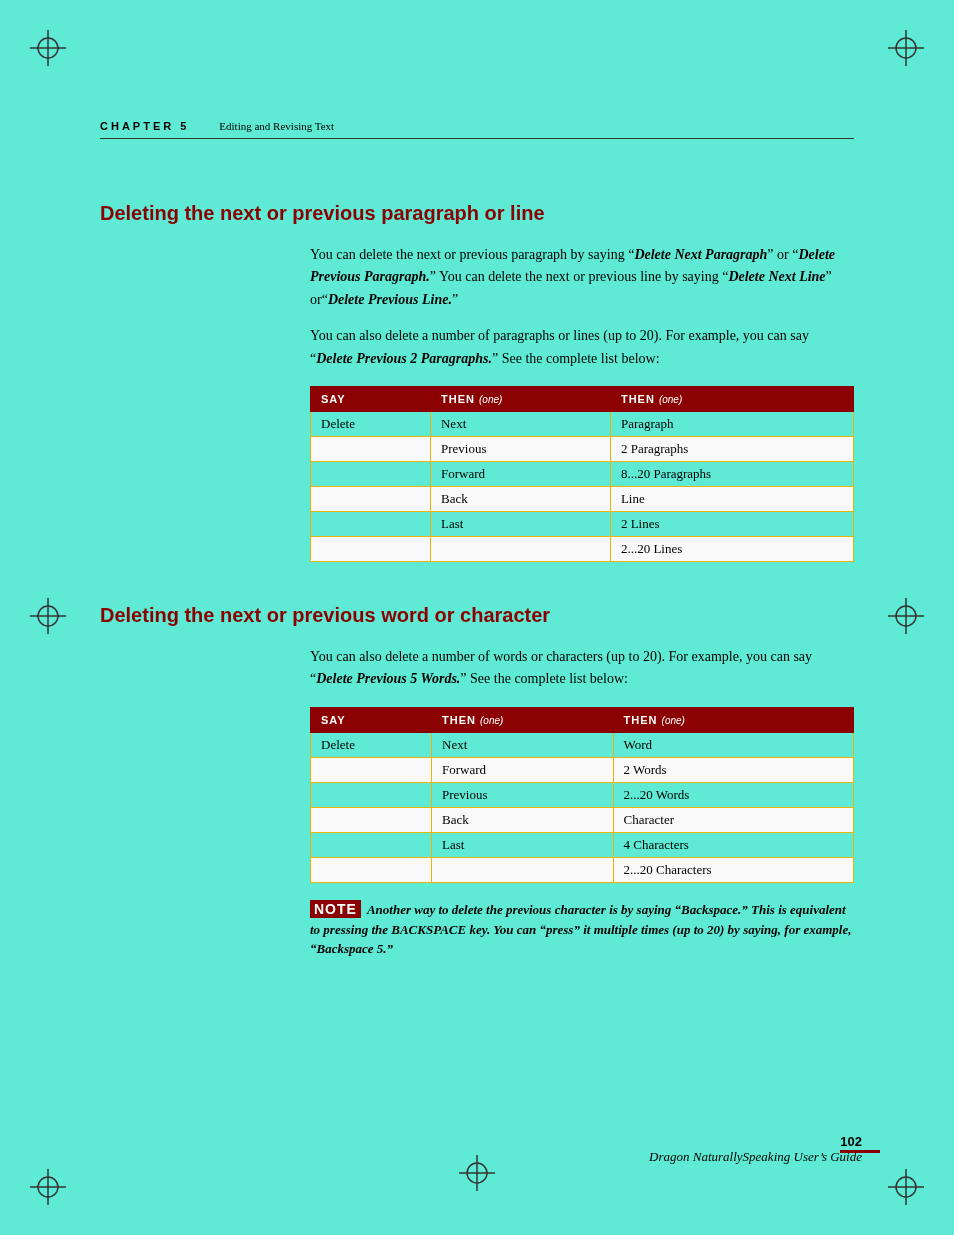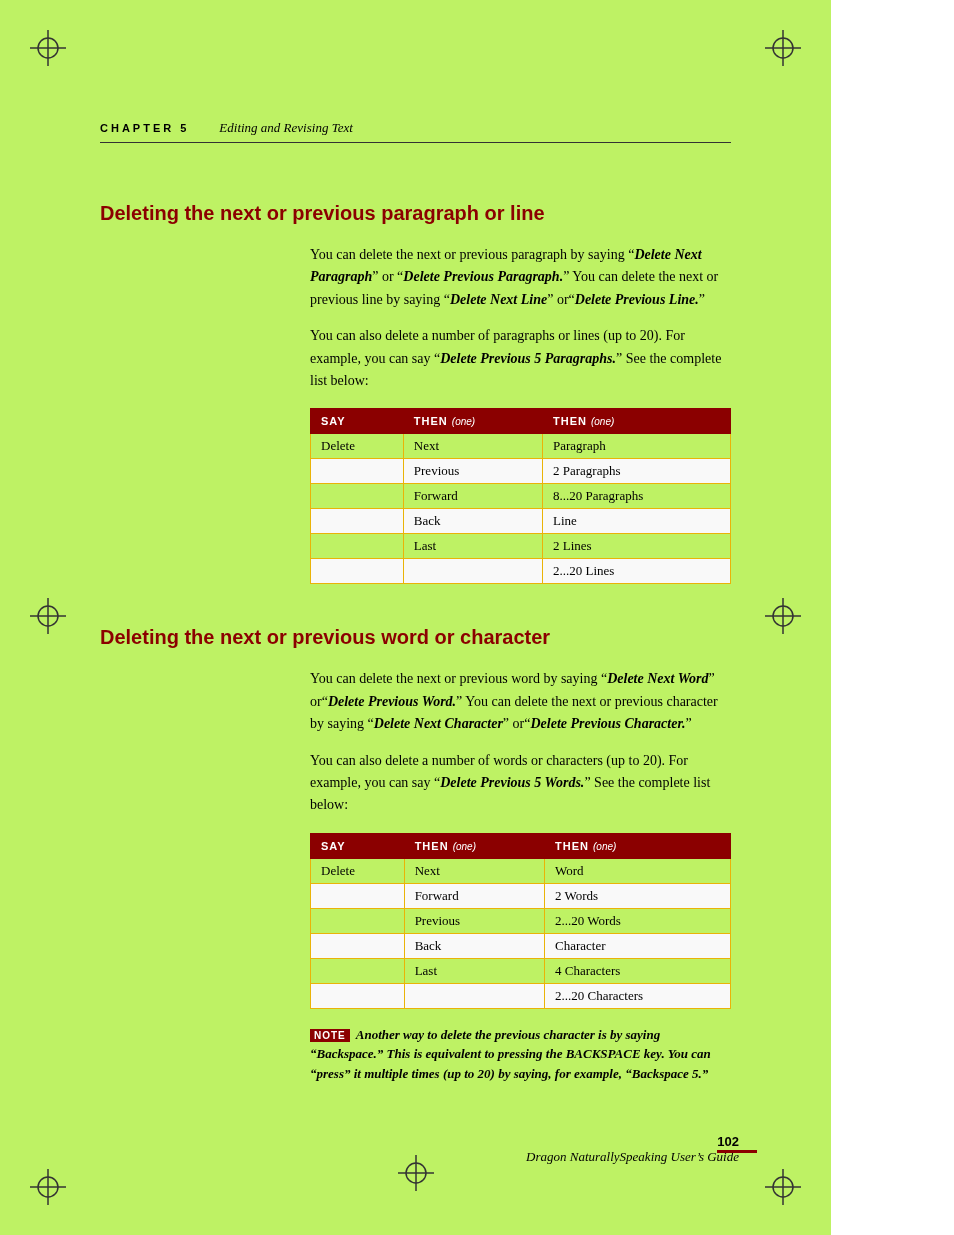--- a/index.html
+++ b/index.html
@@ -6,23 +6,23 @@
     body {
       background: #fff;
       font-family: 'Times New Roman', Times, serif;
       width: 954px;
       min-height: 1235px;
       position: relative;
       overflow: hidden;
     }
 
     .page {
-      width: 831px;
+      width: 954px;
       min-height: 1235px;
-      background: #bef264;
+      background: #5eead4;
       position: relative;
       padding: 12px;
     }
 
     
     .corner-mark {
       position: absolute;
       width: 36px;
       height: 36px;
     }
@@ -53,22 +53,21 @@
       font-size: 11px;
       font-weight: bold;
       letter-spacing: 3px;
       text-transform: uppercase;
       color: #000;
       margin-right: 30px;
     }
 
     .chapter-subtitle {
       font-family: 'Times New Roman', Times, serif;
-      font-size: 13px;
-      font-style: italic;
+      font-size: 11px;
       color: #000;
     }
 
     
     .content {
       position: absolute;
       top: 160px;
       left: 100px;
       right: 100px;
     }
@@ -157,21 +156,21 @@
       font-weight: bold;
       color: #000;
       line-height: 1.5;
     }
 
     .note-label {
       display: inline;
       background-color: #8b0000;
       color: #fff;
       font-family: Arial, Helvetica, sans-serif;
-      font-size: 10px;
+      font-size: 14px;
       font-weight: bold;
       font-style: normal;
       letter-spacing: 1px;
       padding: 1px 4px;
       margin-right: 6px;
       text-transform: uppercase;
     }
 
     
     .page-footer {
@@ -298,21 +297,21 @@
 
   <div class="content">
 
     <h2 class="section-heading">Deleting the next or previous paragraph or line</h2>
 
     <div class="body-text">
       You can delete the next or previous paragraph by saying “<em>Delete Next Paragraph</em>” or “<em>Delete Previous Paragraph.</em>” You can delete the next or previous line by saying “<em>Delete Next Line</em>” or“<em>Delete Previous Line.</em>”
     </div>
 
     <div class="body-text">
-      You can also delete a number of paragraphs or lines (up to 20). For example, you can say “<em>Delete Previous 5 Paragraphs.</em>” See the complete list below:
+      You can also delete a number of paragraphs or lines (up to 20). For example, you can say “<em>Delete Previous 2 Paragraphs.</em>” See the complete list below:
     </div>
 
     <table class="data-table">
       <thead>
         <tr>
           <th>SAY</th>
           <th>THEN <em>(one)</em></th>
           <th>THEN <em>(one)</em></th>
         </tr>
       </thead>
@@ -345,23 +344,20 @@
           <tr>
             <td></td>
             <td></td>
             <td>2...20 Lines</td>
           </tr>
         </tbody>
     </table>
 
     <h2 class="section-heading">Deleting the next or previous word or character</h2>
 
-    <div class="body-text">
-      You can delete the next or previous word by saying “<em>Delete Next Word</em>” or“<em>Delete Previous Word.</em>” You can delete the next or previous character by saying “<em>Delete Next Character</em>” or“<em>Delete Previous Character.</em>”
-    </div>
 
     <div class="body-text">
       You can also delete a number of words or characters (up to 20). For example, you can say “<em>Delete Previous 5 Words.</em>” See the complete list below:
     </div>
 
     <table class="data-table">
       <thead>
         <tr>
           <th>SAY</th>
           <th>THEN <em>(one)</em></th>

